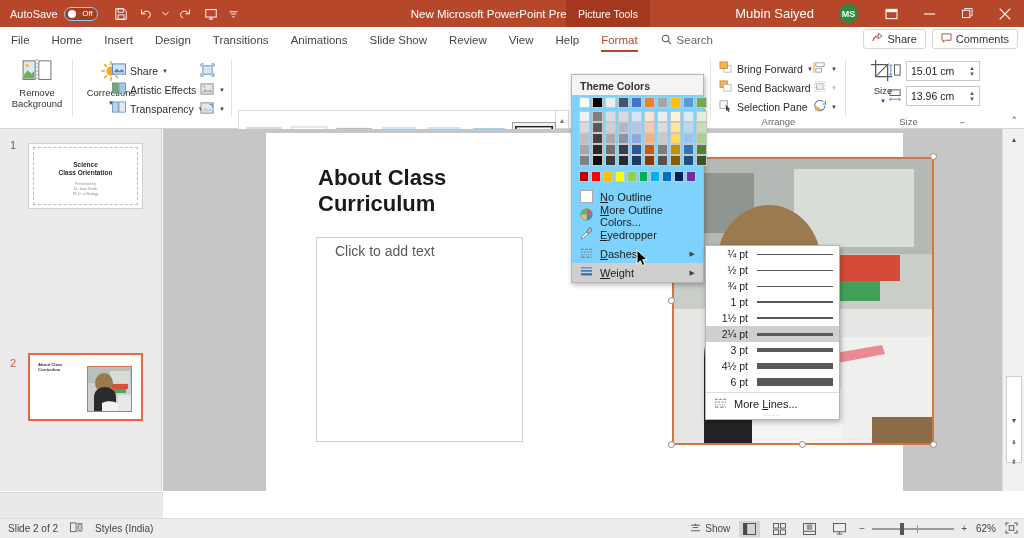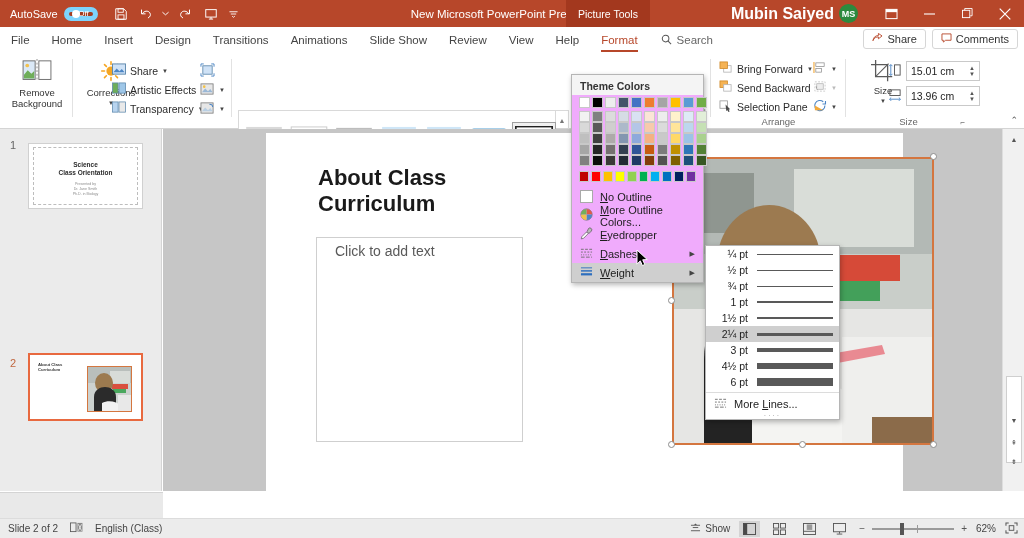--- a/index.html
+++ b/index.html
@@ -15,21 +15,21 @@
   .titlebar {
     position: absolute; left: 0; top: 0; width: 1024px; height: 27px;
     background: #b7472a; color: #fff;
     display: flex; align-items: center;
   }
   .tb-left { display: flex; align-items: center; gap: 0px; padding-left: 10px; }
   .autosave-wrap { display: flex; align-items: center; gap: 6px; margin-right: 10px; }
   .autosave-label { font-size: 11px; color: #fff; }
   .toggle {
     width: 34px; height: 14px; border-radius: 8px;
-    border: 5px solid #7dd3fc; background: #a33d22;
+    border: 1px solid #7dd3fc; background: #a33d22;
     display: flex; align-items: center; position: relative;
   }
   .toggle .knob {
     width: 8px; height: 8px; border-radius: 50%; background: #fff;
     position: absolute; left: 3px;
   }
   .toggle .t-txt {
     position: absolute; right: 4px; font-size: 8px; color: #fff; line-height: 12px;
   }
   .tb-icon {
@@ -42,21 +42,21 @@
   }
   .picture-tools {
     position: absolute; left: 566px; top: 0; height: 27px;
     background: #a3381e; color: #fff; font-size: 10.5px;
     display: flex; align-items: center; padding: 0 12px;
   }
   .tb-right {
     position: absolute; right: 0; top: 0; height: 27px;
     display: flex; align-items: center; gap: 0;
   }
-  .user-name { font-size: 16px; color: #fff; margin-right: 5px; font-weight: bold; }
+  .user-name { font-size: 13px; color: #fff; margin-right: 25px; }
   .avatar {
     width: 19px; height: 19px; border-radius: 50%; background: #2d8a3e;
     color: #fff; font-size: 9px; display: flex; align-items: center;
     justify-content: center; margin-right: 14px; font-weight: bold;
   }
   .win-btn {
     width: 38px; height: 27px; display: flex; align-items: center;
     justify-content: center; color: #fff; font-size: 13px;
   }
 
@@ -222,21 +222,21 @@
   .zs-track { width: 82px; height: 2px; background: #9a9a9a; position: relative; }
   .zs-knob {
     position: absolute; left: 28px; top: -5px; width: 4px; height: 12px; background: #555;
   }
   .zs-tick {
     position: absolute; left: 45px; top: -3px; width: 1px; height: 8px; background: #9a9a9a;
   }
 
   
   .menu {
-    position: absolute; background: #f0abfc; border: 1px solid #b5b5b5;
+    position: absolute; background: #7dd3fc; border: 1px solid #b5b5b5;
     box-shadow: 1px 2px 5px rgba(0,0,0,.28); z-index: 40;
   }
   .menu-head {
     font-size: 10.5px; font-weight: bold; color: #333;
     padding: 5px 8px 3px 8px; background: #f4f4f4;
   }
   .swatch-grid { display: flex; padding: 2px 7px 3px 7px; gap: 2px; }
   .sw-col { display: flex; flex-direction: column; gap: 0; }
   .sw {
     width: 11px; height: 11px; border: 1px solid #c8c8c8;
@@ -780,21 +780,21 @@
 
   <div class="status">
     <span style="margin-left:8px;">Slide 2 of 2</span>
     <span style="margin-left:12px;">
       <svg width="13" height="11" viewBox="0 0 14 12">
           <rect x="0.5" y="1" width="6" height="9.5" fill="none" stroke="#555" stroke-width="0.9"></rect>
           <rect x="8" y="1" width="5.5" height="9.5" fill="#8a8a8a"></rect>
           <path d="M9 2.5l3.5 7M12.5 2.5L9 9.5" stroke="#fff" stroke-width="0.8"></path>
         </svg>
     </span>
-    <span style="margin-left:12px;">English (Class)</span>
+    <span style="margin-left:12px;">Styles (India)</span>
 
     <span class="status-right">
       <span style="display:flex;align-items:center;gap:4px;">
         <span>
           <svg width="11" height="10" viewBox="0 0 12 11">
               <path d="M1 2.5h10M3 5h6M1 8.5h10" stroke="#555" stroke-width="1"></path>
               <path d="M6 0.5l1.6 1.6H4.4z" fill="#555"></path>
             </svg>
         </span>
         <span>Show</span>

